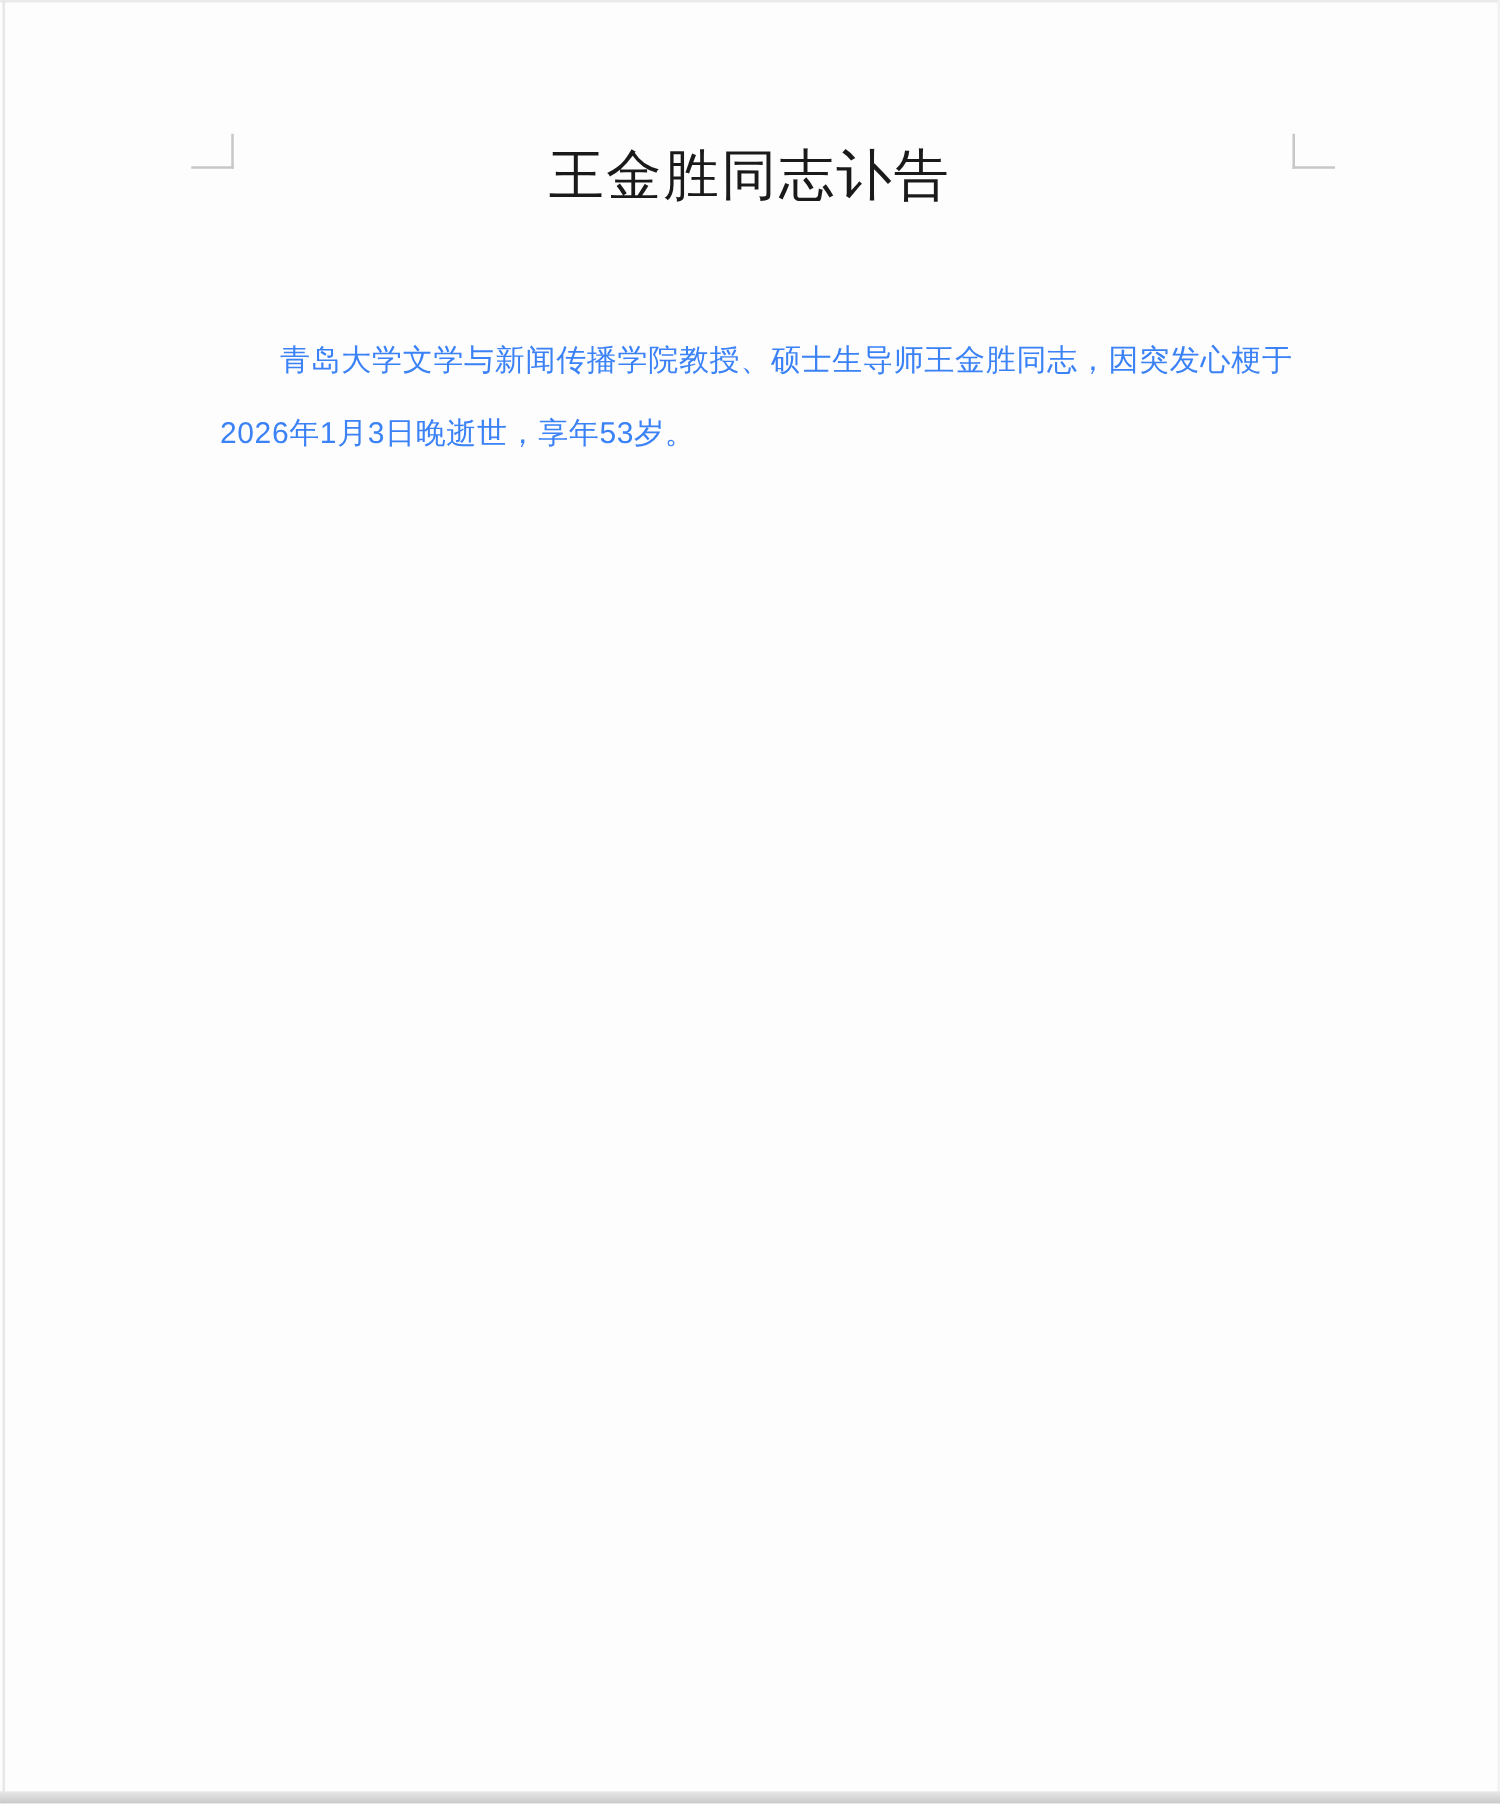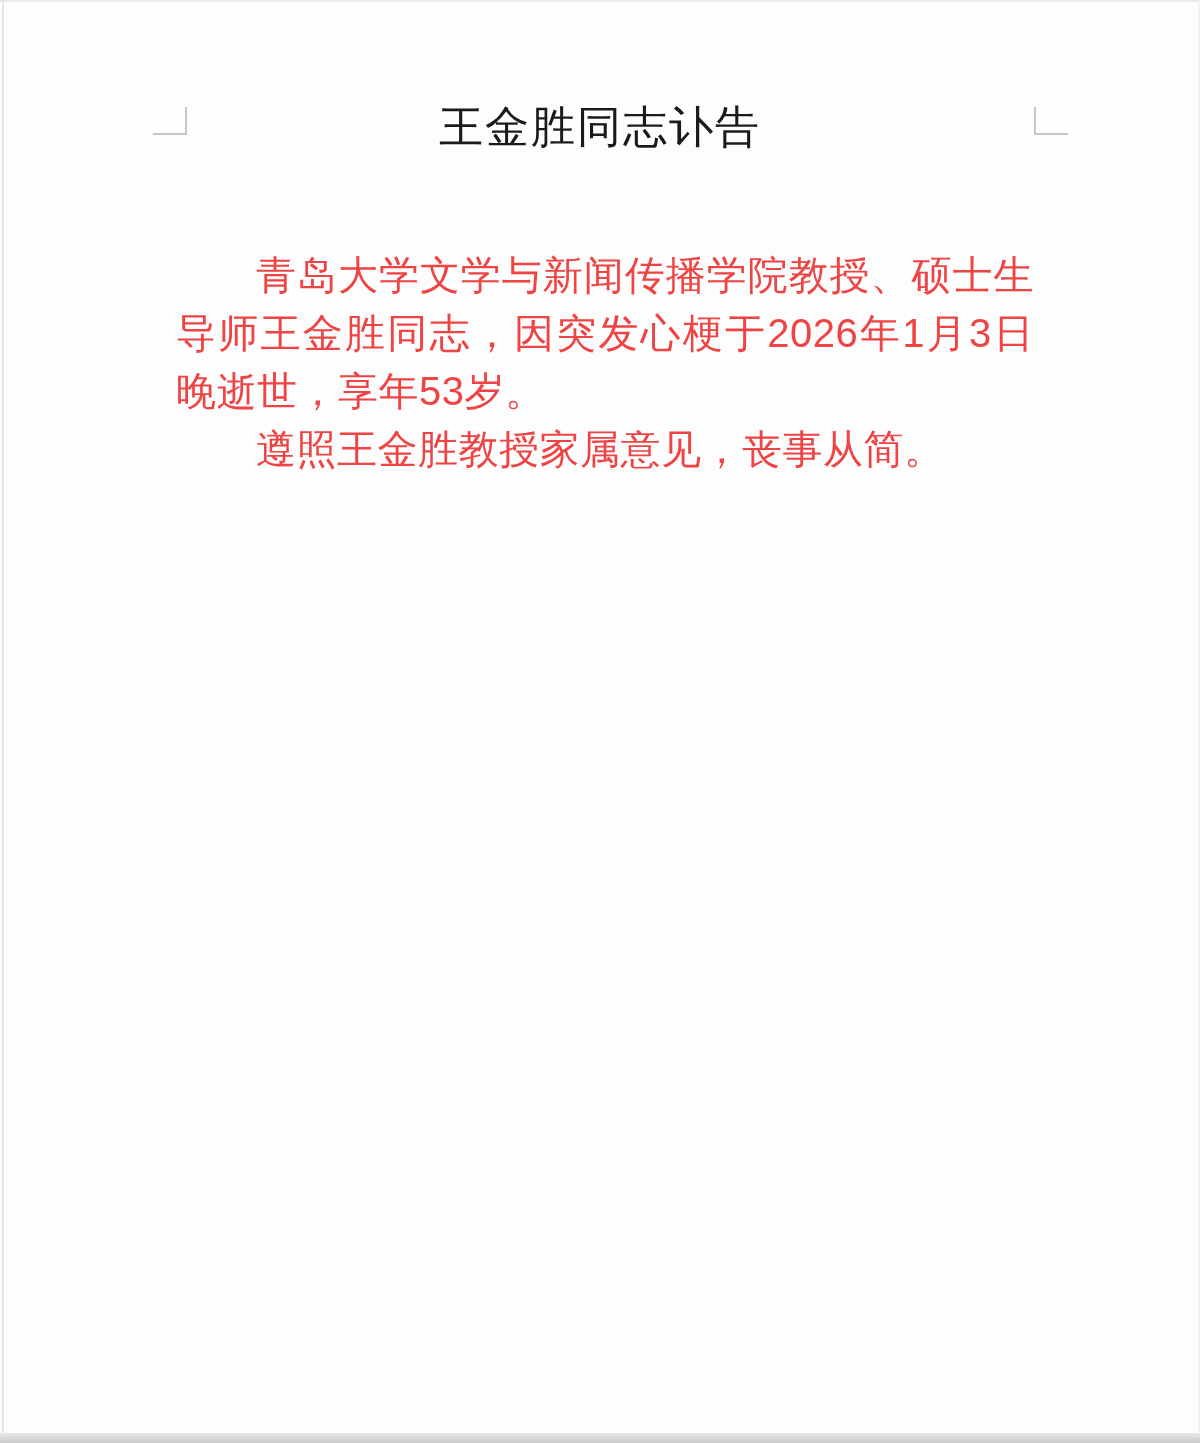--- a/index.html
+++ b/index.html
@@ -19,52 +19,51 @@
   .edge-left   { position: absolute; top: 0; left: 2px; width: 2px; height: 100%; background: #e7e7e7; }
   .edge-right  { position: absolute; top: 0; right: 0; width: 2px; height: 100%; background: #f1f1f1; }
   .edge-bottom { position: absolute; bottom: 0; left: 0; right: 0; height: 10px;
                  background: linear-gradient(#e8e8e8, #c9c9c9); }
   
   .corner { position: absolute; width: 32px; height: 26px; }
   .corner-tl { left: 153px; top: 107px; border-right: 2px solid #c7c7c7; border-bottom: 2px solid #c7c7c7; }
   .corner-tr { left: 1034px; top: 107px; border-left: 2px solid #c7c7c7; border-bottom: 2px solid #c7c7c7; }
 
   .title {
-    margin: 12px;
-    padding-top: 89px;
+    margin: 0;
+    padding-top: 115px;
     text-align: center;
     font-size: 44px;
     font-weight: 500;
     letter-spacing: 2px;
     color: #1a1a1a;
     line-height: 52px;
   }
   .body-text {
     margin: 93px 166px 0 176px;   
-    font-size: 40px;
+    font-size: 24px;
     line-height: 58px;
     text-align: justify;
     text-justify: inter-ideograph;
     letter-spacing: 0.5px;
-    color: #ef4444;
+    color: #3b82f6;
   }
   .body-text .para { margin: 0; text-indent: 2em; }
 </style>
 </head>
 <body>
 
 <div class="page">
   <div class="edge-top"></div>
   <div class="edge-left"></div>
   <div class="edge-right"></div>
 
   <div class="corner corner-tl"></div>
   <div class="corner corner-tr"></div>
 
   <h1 class="title">王金胜同志讣告</h1>
 
   <div class="body-text">
       <p class="para">青岛大学文学与新闻传播学院教授、硕士生导师王金胜同志，因突发心梗于2026年1月3日晚逝世，享年53岁。</p>
-      <p class="para">遵照王金胜教授家属意见，丧事从简。</p>
     </div>
 
   <div class="edge-bottom"></div>
 </div>
 
 </body></html>

